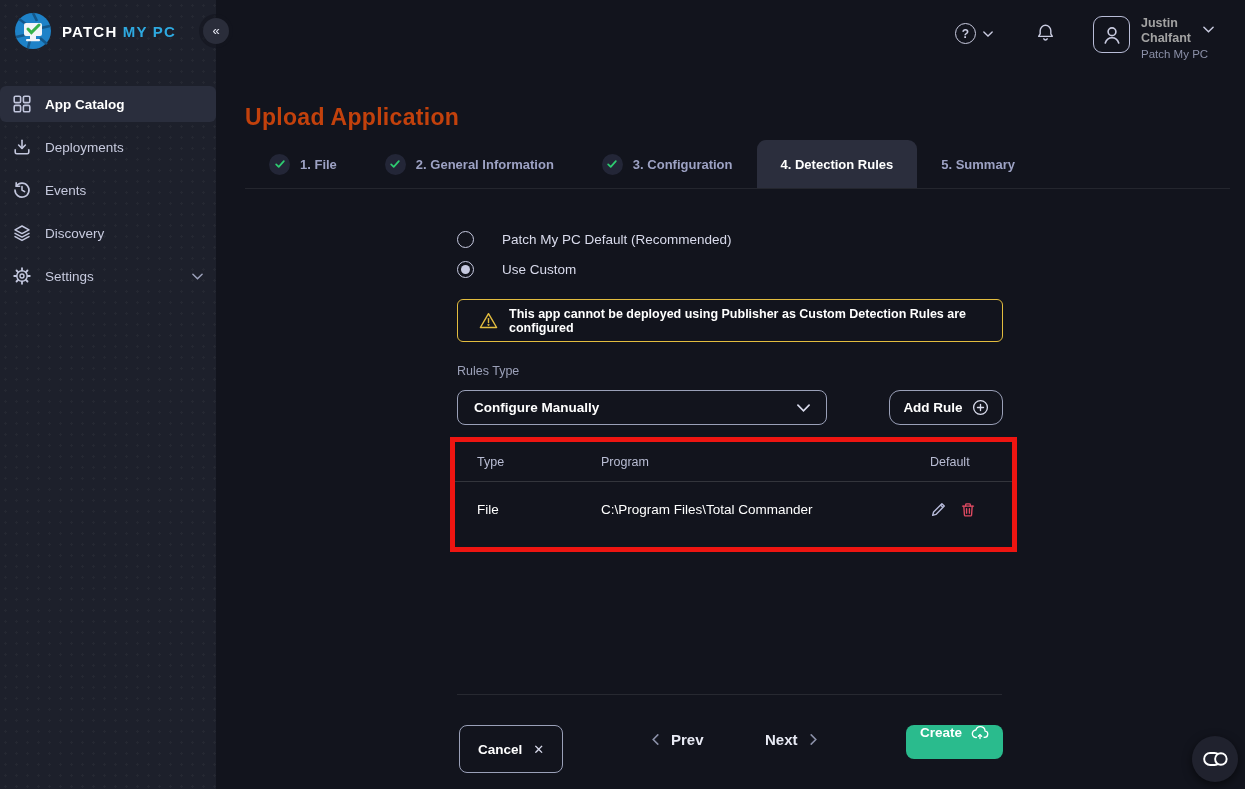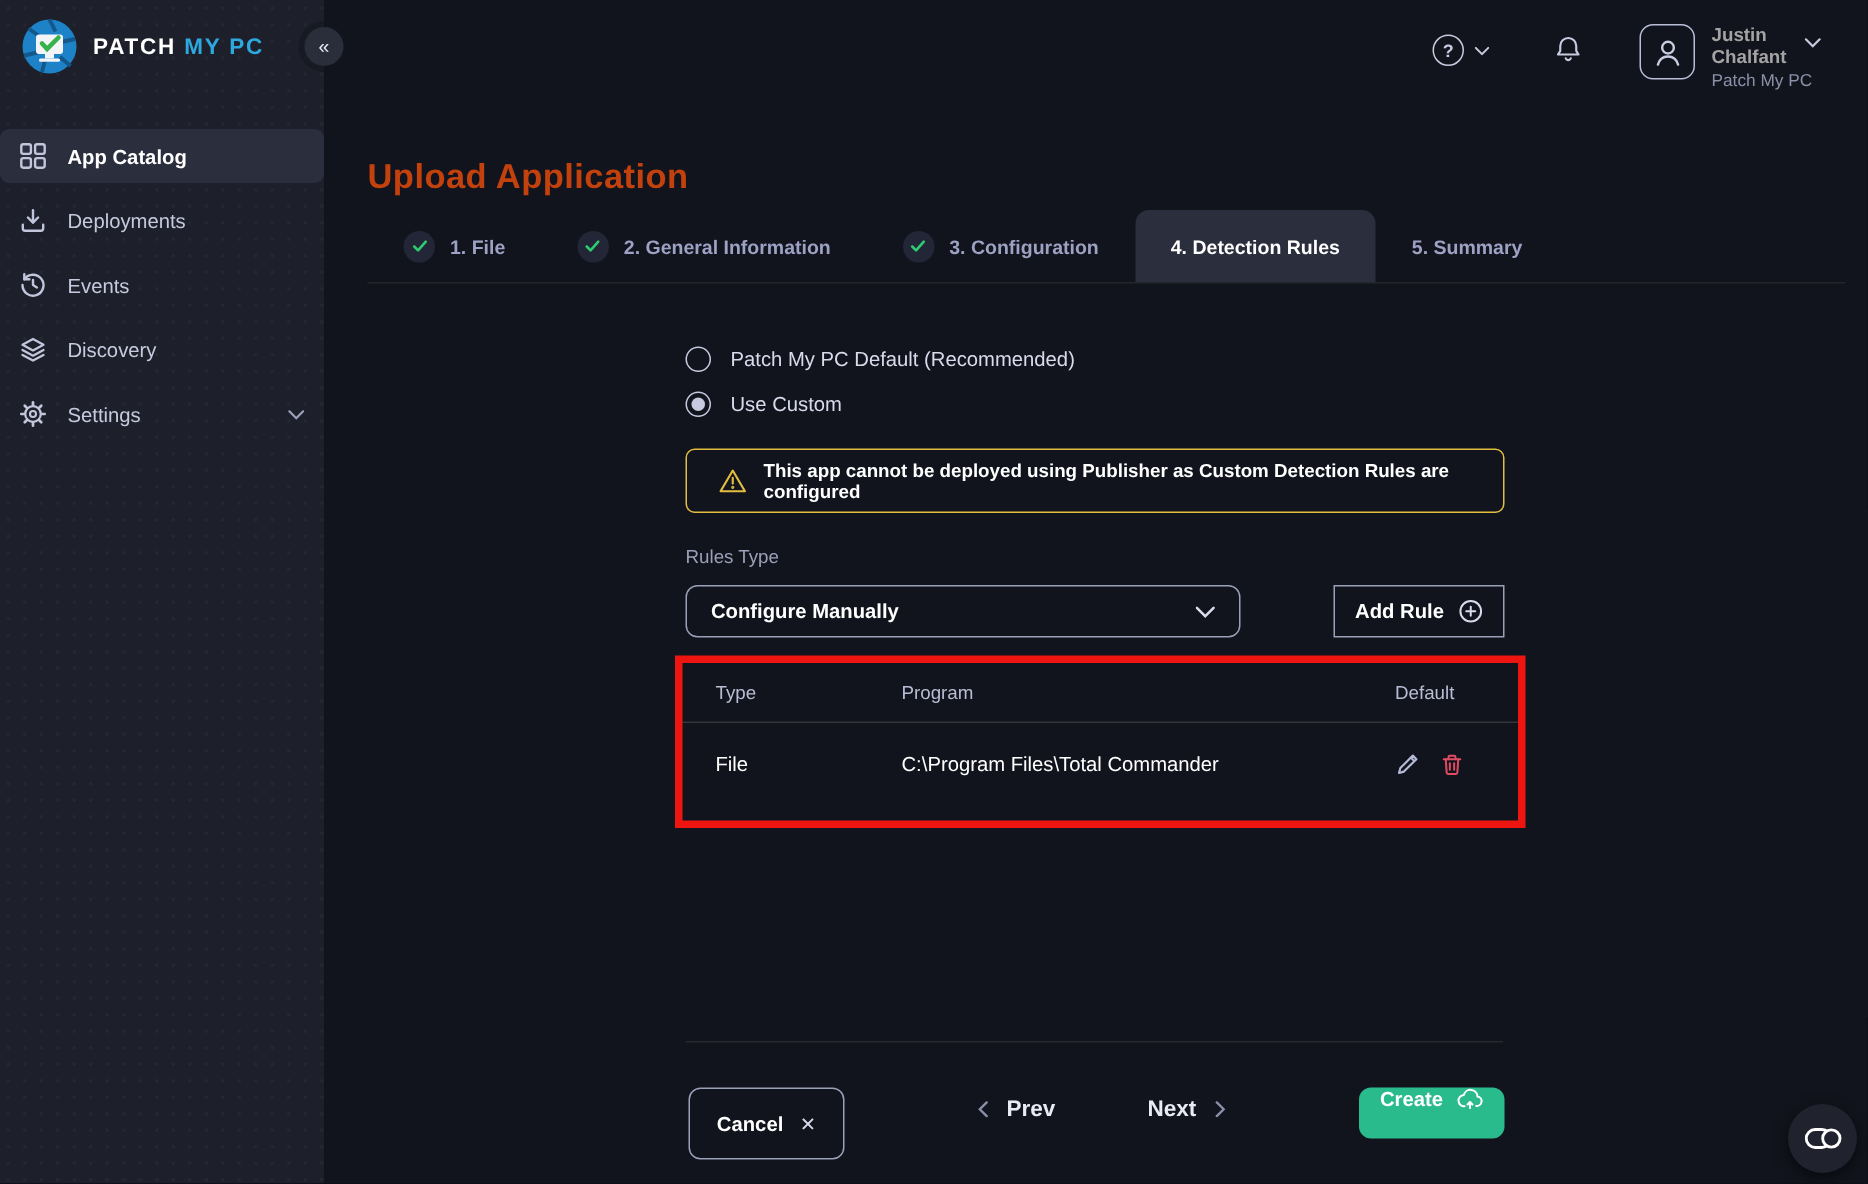--- a/index.html
+++ b/index.html
@@ -65,21 +65,21 @@
     font-size:13px; font-weight:bold; color:#9da2c4; cursor:pointer; white-space:nowrap;
   }
   .tab.active { background:#2b2e3d; color:#ffffff; border-radius:9px 9px 0 0; }
   .check-circle {
     width:21px; height:21px; border-radius:50%; background:#232637;
     display:flex; align-items:center; justify-content:center; flex:0 0 auto;
   }
 
   
   .radio-group { position:absolute; left:457px; top:231px; display:flex; flex-direction:column; gap:13px; }
-  .radio-row { display:flex; align-items:center; gap:13px; color:#d9dbec; font-size:13.5px; cursor:pointer; }
+  .radio-row { display:flex; align-items:center; gap:28px; color:#d9dbec; font-size:13.5px; cursor:pointer; }
   .radio-outer {
     width:17px; height:17px; border:1.5px solid #c6c9e0; border-radius:50%;
     display:flex; align-items:center; justify-content:center; flex:0 0 auto;
   }
   .radio-dot { width:9px; height:9px; border-radius:50%; background:#c6c9e0; display:none; }
   .radio-row.selected .radio-dot { display:block; }
 
   .warning-banner {
     position:absolute; left:457px; top:299px; width:546px; height:43px;
     border:1px solid #e3bd3f; border-radius:6px;
@@ -90,21 +90,21 @@
 
   .rule-type-label { position:absolute; left:457px; top:364px; color:#9ba0b8; font-size:12.5px; }
   .select-box {
     position:absolute; left:457px; top:390px; width:370px; height:35px;
     border:1px solid #9aa0b8; border-radius:8px; background:transparent;
     display:flex; align-items:center; justify-content:space-between; padding:0 16px;
     color:#ffffff; font-size:13.5px; font-weight:bold; cursor:pointer;
   }
   .add-rule-btn {
     position:absolute; left:889px; top:390px; width:114px; height:35px;
-    border:1px solid #9aa0b8; border-radius:0; background:transparent;
+    border:1px solid #9aa0b8; border-radius:11px; background:transparent;
     color:#ffffff; font-size:13.5px; font-weight:bold; cursor:pointer;
     display:flex; align-items:center; justify-content:center; gap:9px;
     font-family:"Liberation Sans", sans-serif;
   }
 
   
   .rules-annotation {
     position:absolute; left:450px; top:437px; width:567px; height:115px;
     border:5px solid #ee1511; z-index:4;
   }

